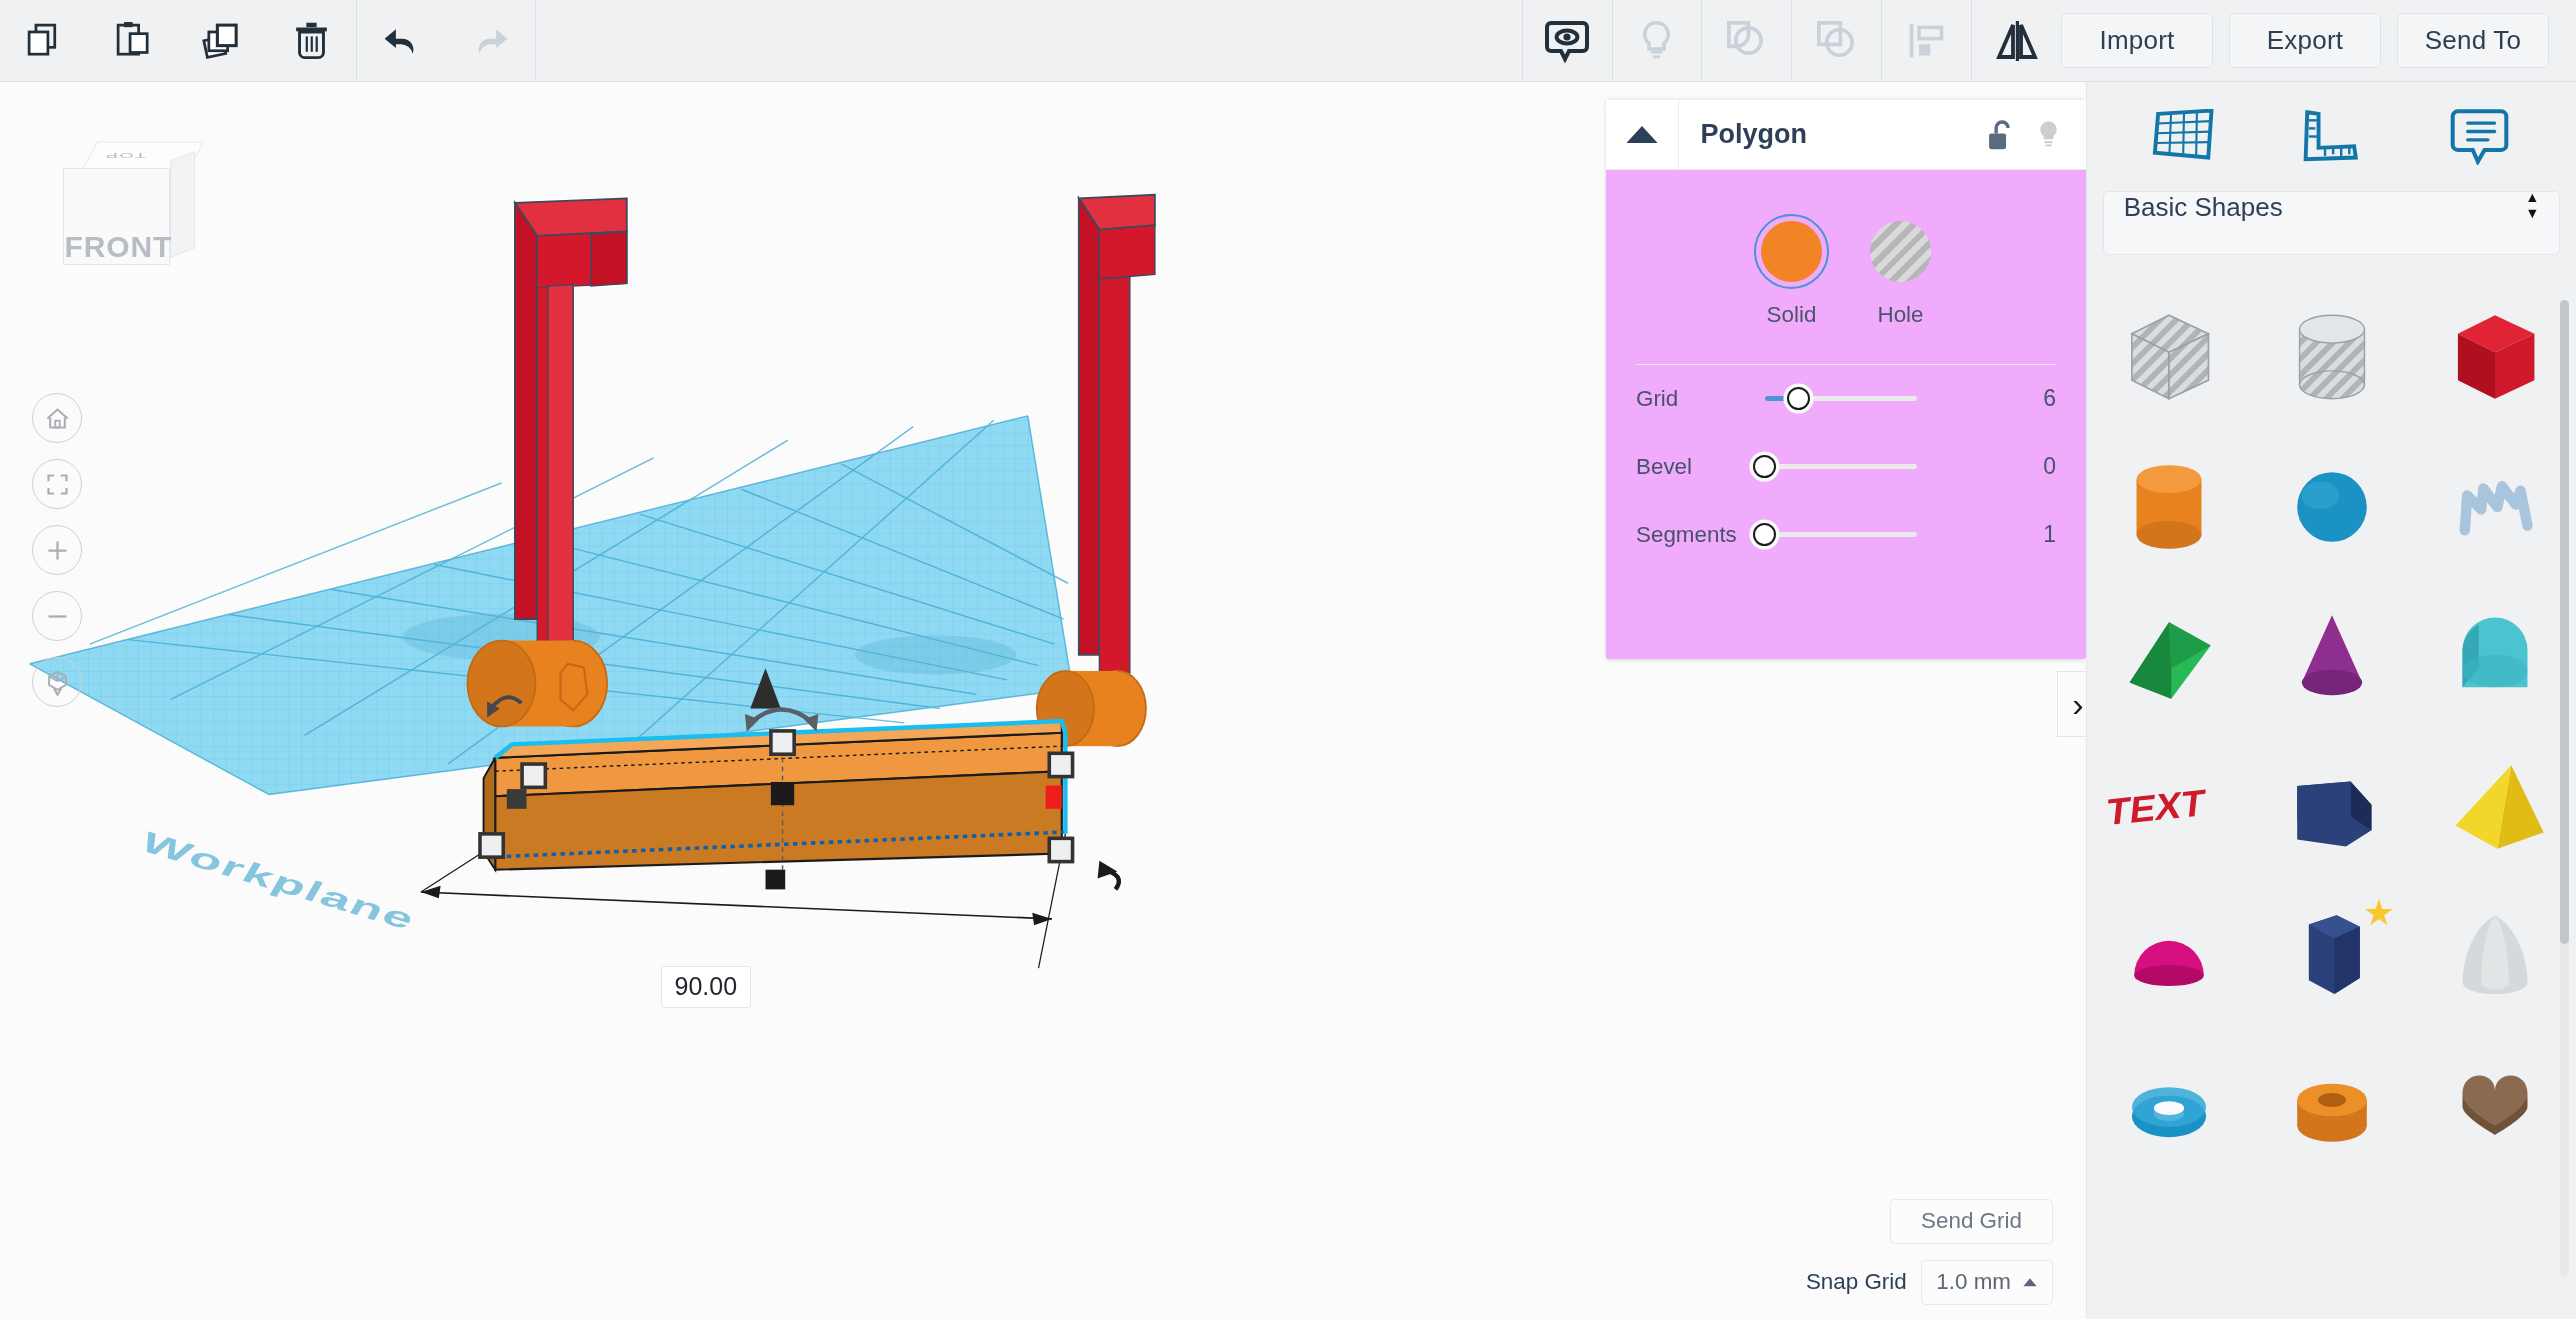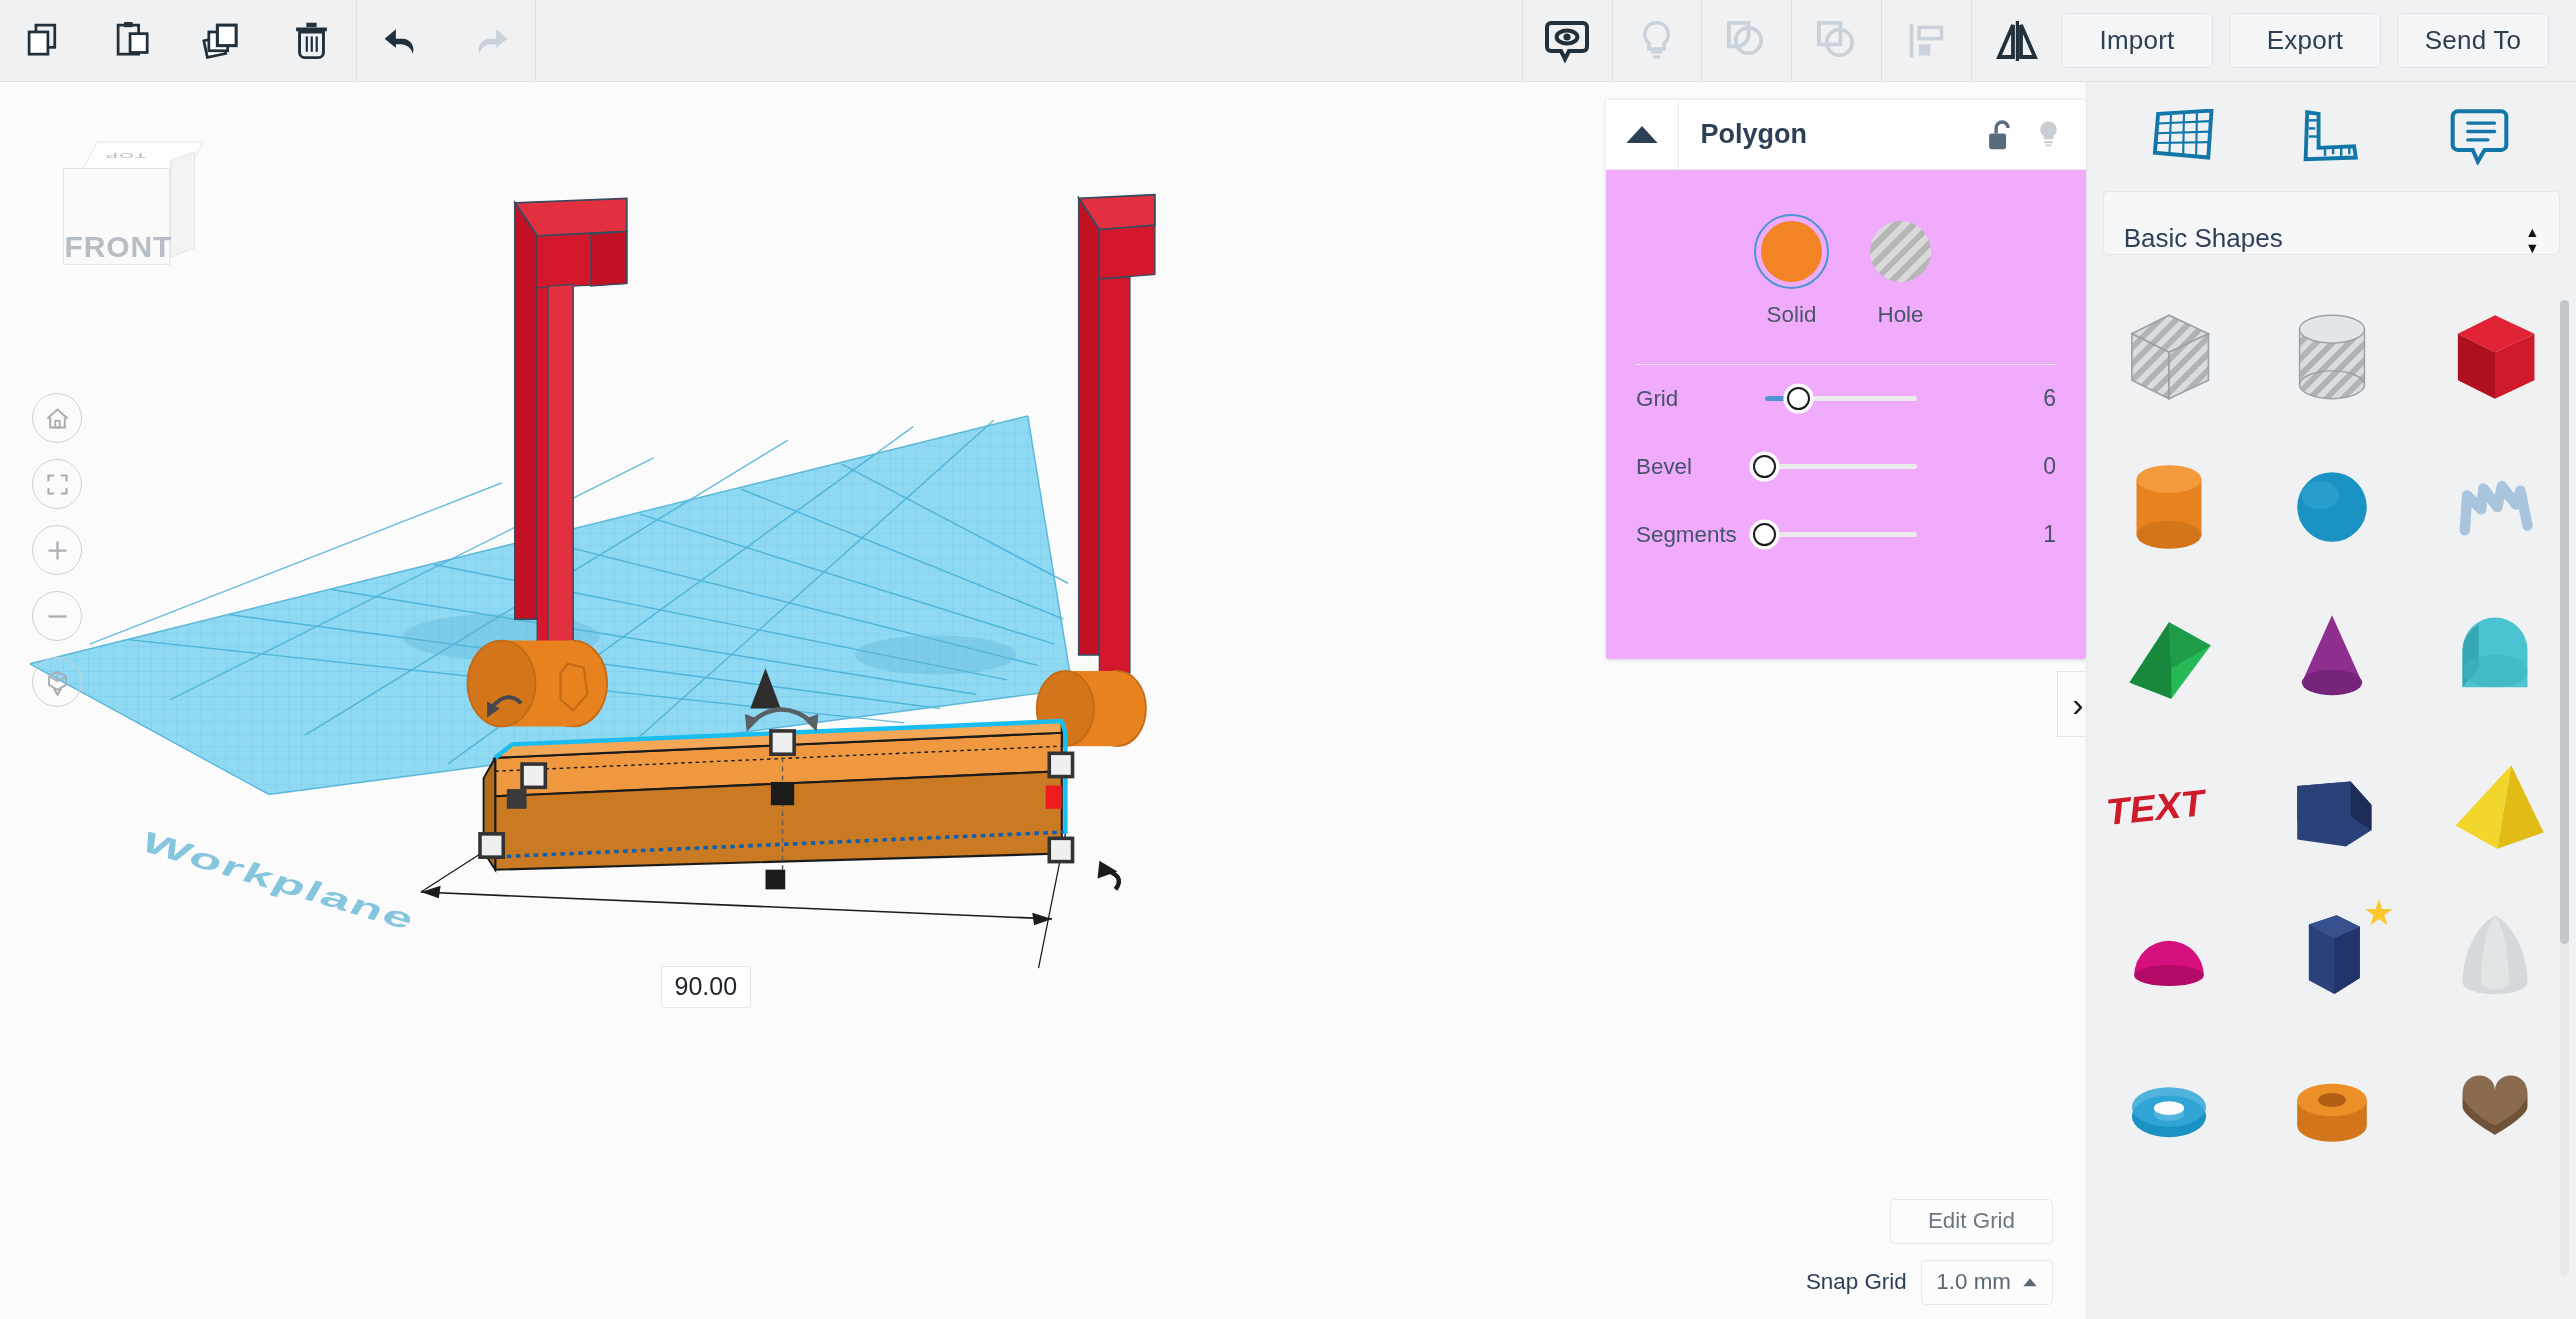--- a/index.html
+++ b/index.html
@@ -140,21 +140,21 @@
 
   
   .sidebar {
     position: absolute; left: 2086px; top: 82px; width: 490px; height: 1237px;
     background: #f0f1f2; border-left: 0.9px solid #e4e6e8;
   }
   .sb-icons { display: flex; justify-content: space-around; align-items: center; height: 109px; padding: 0 23px; }
   .sb-icon { width: 90px; height: 82px; display: flex; align-items: center; justify-content: center; cursor: pointer; }
   .sb-select {
     margin: 0 16px; height: 64px; background: #f6f7f8; border: 0.9px solid #e3e6e9; border-radius: 5.4px;
-    display: flex; align-items: flex-end; padding: 0 19.7px; cursor: pointer;
+    display: flex; align-items: flex-start; padding: 0 19.7px; cursor: pointer;
   }
   .sb-select-label { flex: 1; font-size: 26px; color: #2e4057; }
   .sb-spin { display: flex; flex-direction: column; gap: 4.5px; color: #111; font-size: 14.3px; line-height: .8; }
   .shape-grid {
     position: relative; margin-top: 27px; height: 1020px; overflow: hidden;
     display: grid; grid-template-columns: repeat(3, 1fr); grid-auto-rows: 150px;
     justify-items: center; align-items: center;
   }
   .shape-cell { position: relative; width: 134px; height: 134px; display: flex; align-items: center; justify-content: center; cursor: pointer; }
   .star-badge { position: absolute; right: 3.6px; top: 5.4px; font-size: 36px; color: #f9c72e; line-height: 1; }
@@ -489,21 +489,21 @@
           <div class="sl-knob" style="left:0%;margin-left:-11.6px"></div>
         </div>
         <div class="sl-val">1</div>
       </div>
     </div>
   </div>
 
   <div class="panel-tab">›</div>
 
   <div class="grid-ctl" style="right:507px;">
-    <div class="edit-grid-btn">Edit Grid</div>
+    <div class="edit-grid-btn">Send Grid</div>
     <div class="snap-row">
       <div class="snap-label">Snap Grid</div>
       <div class="snap-select">
         <span>1.0 mm</span>
         <svg width="16" height="10.7" viewBox="0 0 12 8">
           <polygon points="6,1 11,7 1,7" fill="#5a6673"></polygon>
         </svg>
       </div>
     </div>
   </div>

